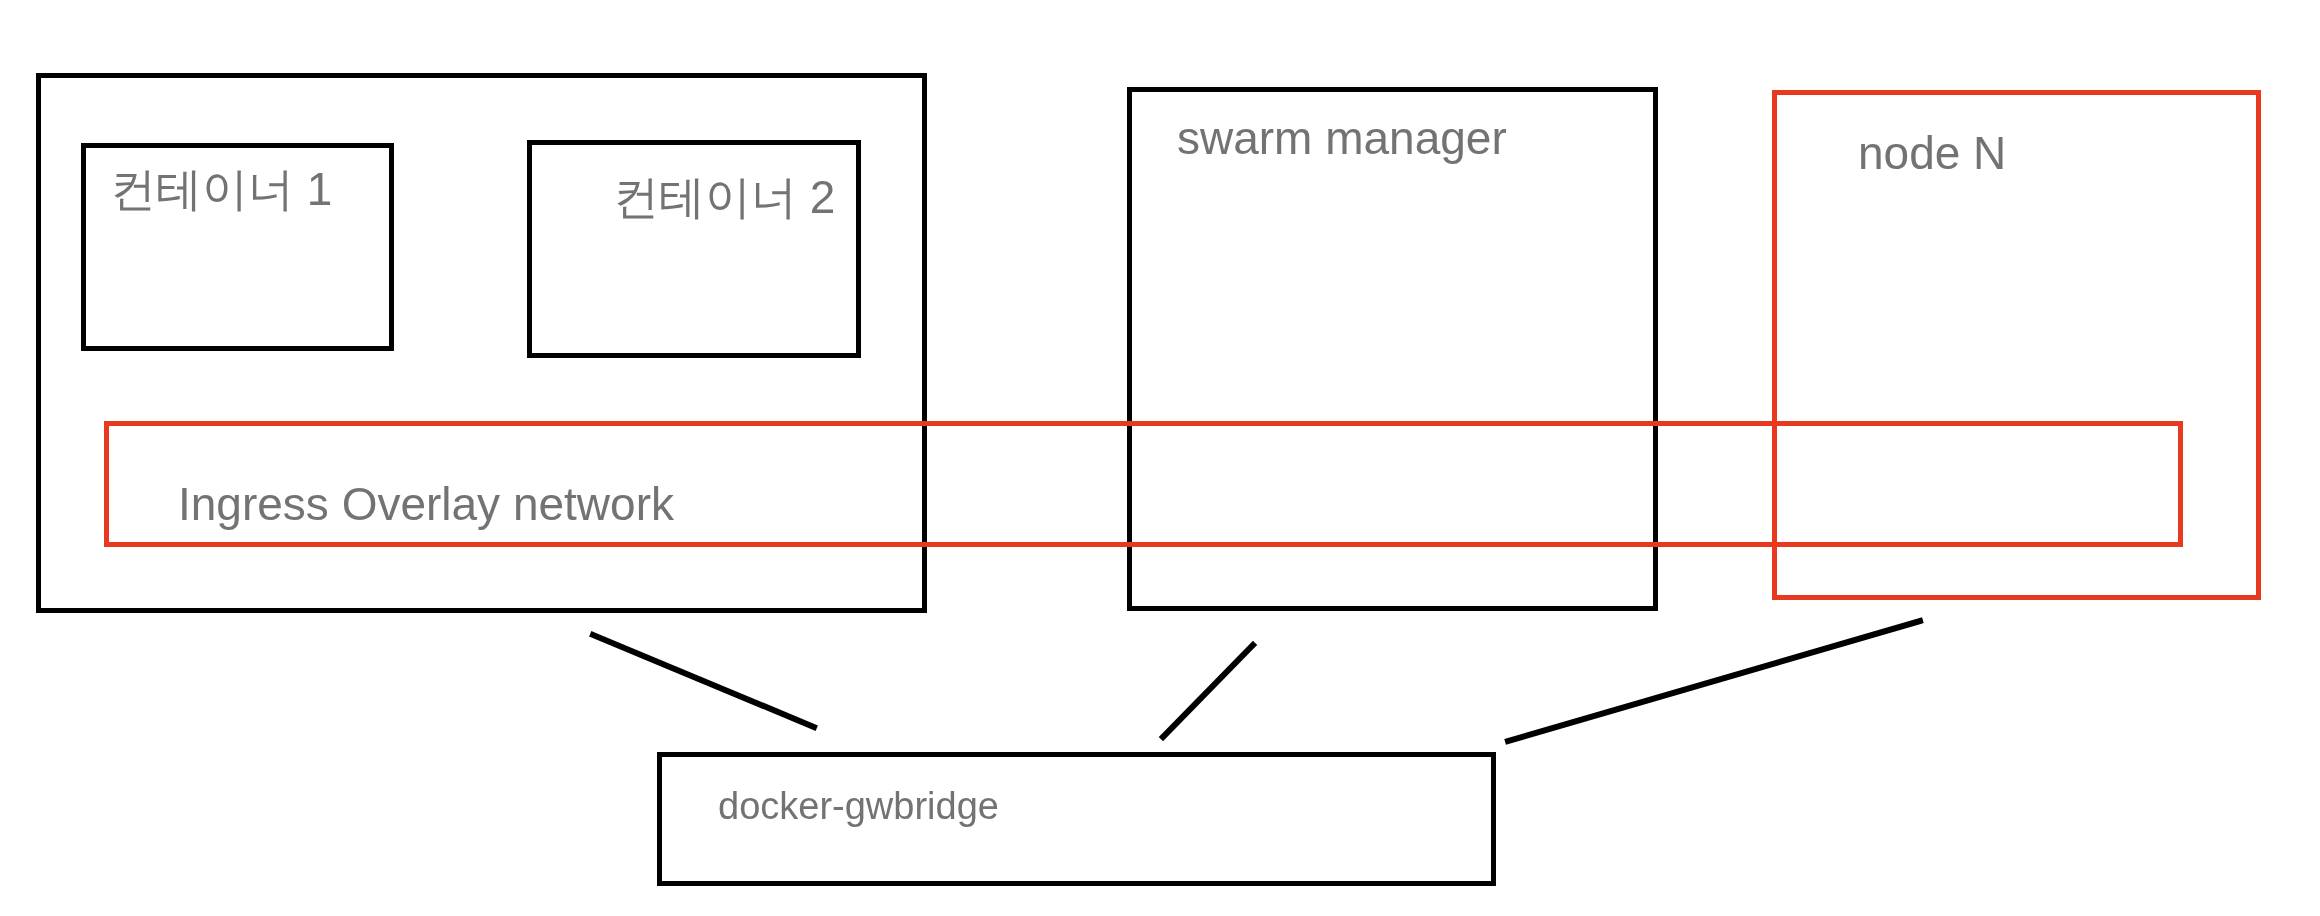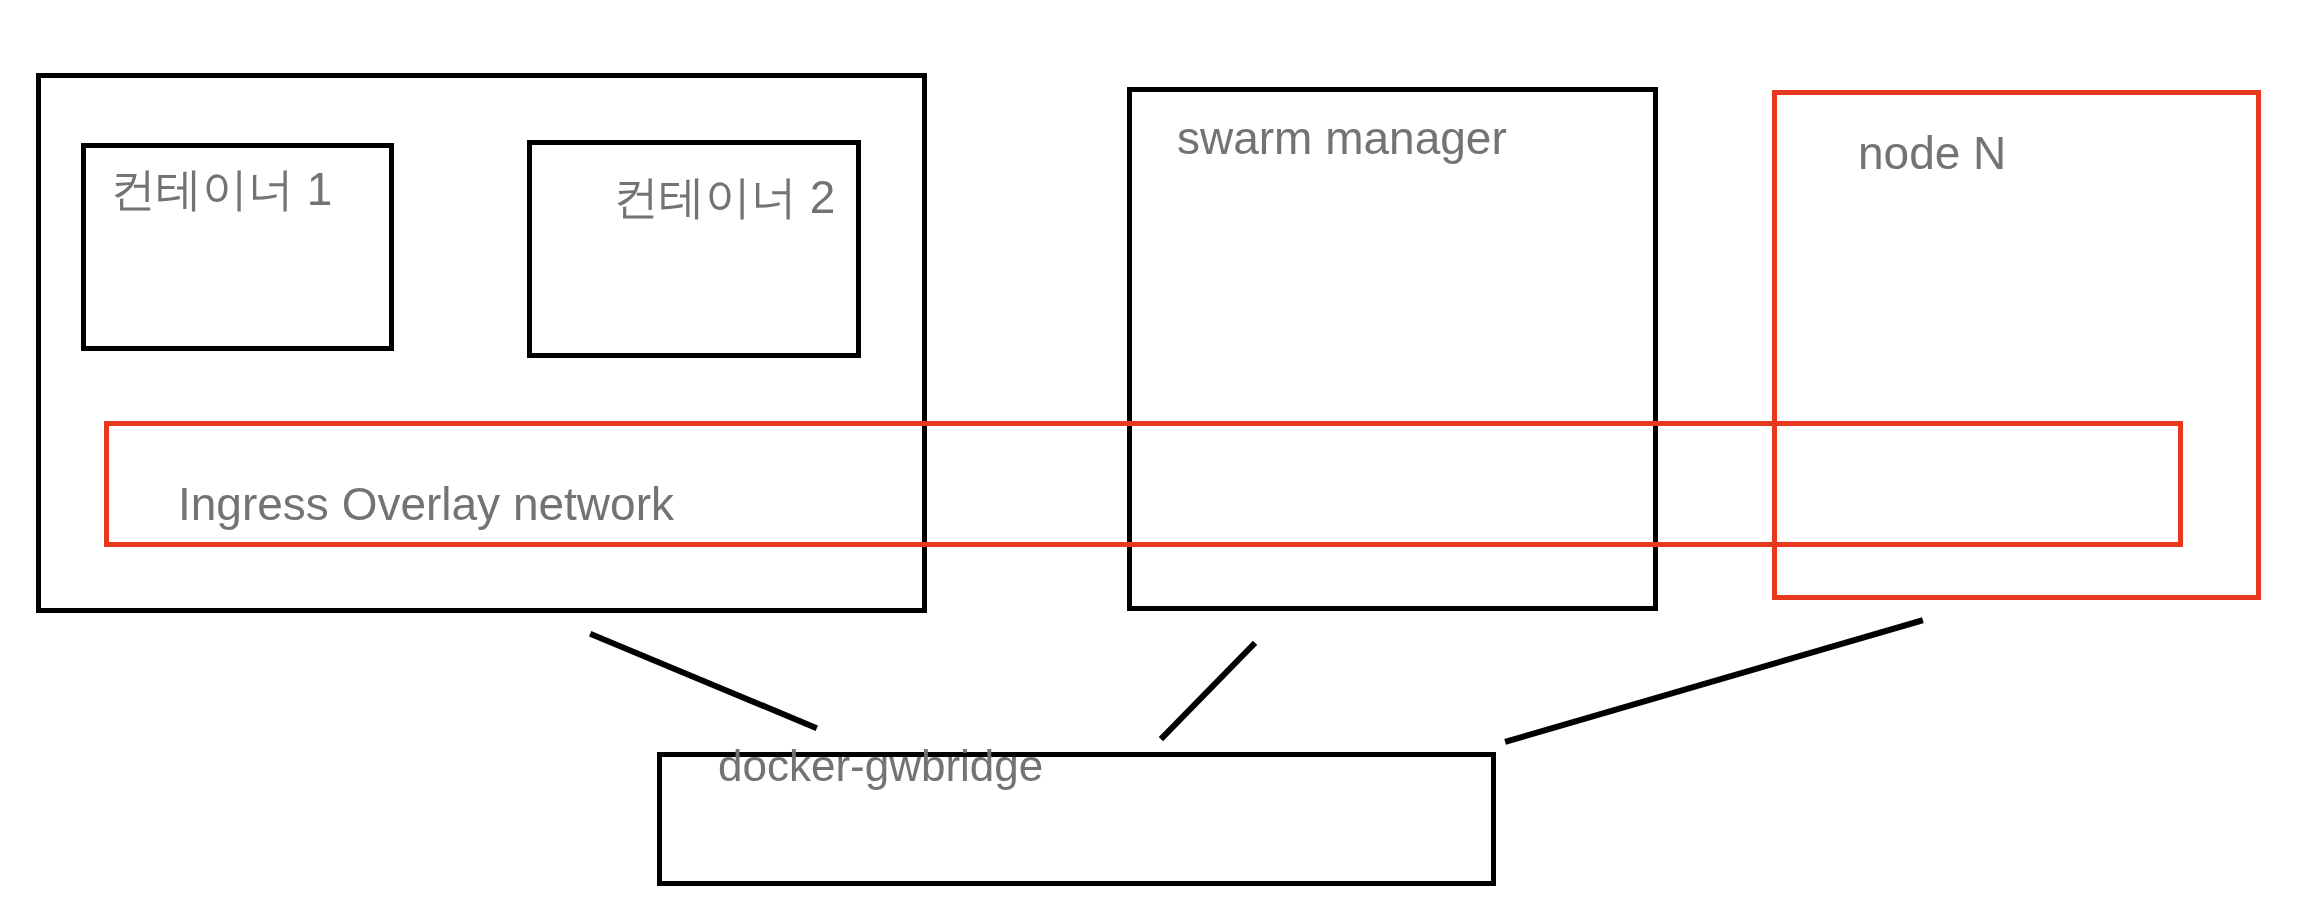--- a/index.html
+++ b/index.html
@@ -62,21 +62,21 @@
   <div class="box box-black z-mid" style="left:1127px; top:87px; width:531px; height:524px;"></div>
   <div class="box-label z-text" style="left:1177px; top:113px; font-size:46px;">swarm manager</div>
 
   <div class="box box-red z-mid" style="left:1772px; top:90px; width:489px; height:510px;"></div>
   <div class="box-label z-text" style="left:1858px; top:128px; font-size:46px;">node N</div>
 
   <div class="box box-red z-over" style="left:104px; top:421px; width:2079px; height:126px;"></div>
   <div class="box-label z-text" style="left:178px; top:479px; font-size:46px;">Ingress Overlay network</div>
 
   <div class="box box-black z-over" style="left:657px; top:752px; width:839px; height:134px;"></div>
-  <div class="box-label z-text" style="left:718px; top:742px; font-size:44px;">docker-gwbridge</div>
+  <div class="box-label z-text" style="left:718px; top:786px; font-size:38px;">docker-gwbridge</div>
 
   <svg class="svg-layer z-over" viewBox="0 0 2320 916">
     <line x1="593" y1="635" x2="814" y2="727" stroke="#000000" stroke-width="6" stroke-linecap="square"></line>
     <line x1="1253" y1="645" x2="1163" y2="737" stroke="#000000" stroke-width="6" stroke-linecap="square"></line>
     <line x1="1920" y1="621" x2="1508" y2="741" stroke="#000000" stroke-width="6" stroke-linecap="square"></line>
   </svg>
 
 </div>
 
 </body></html>

